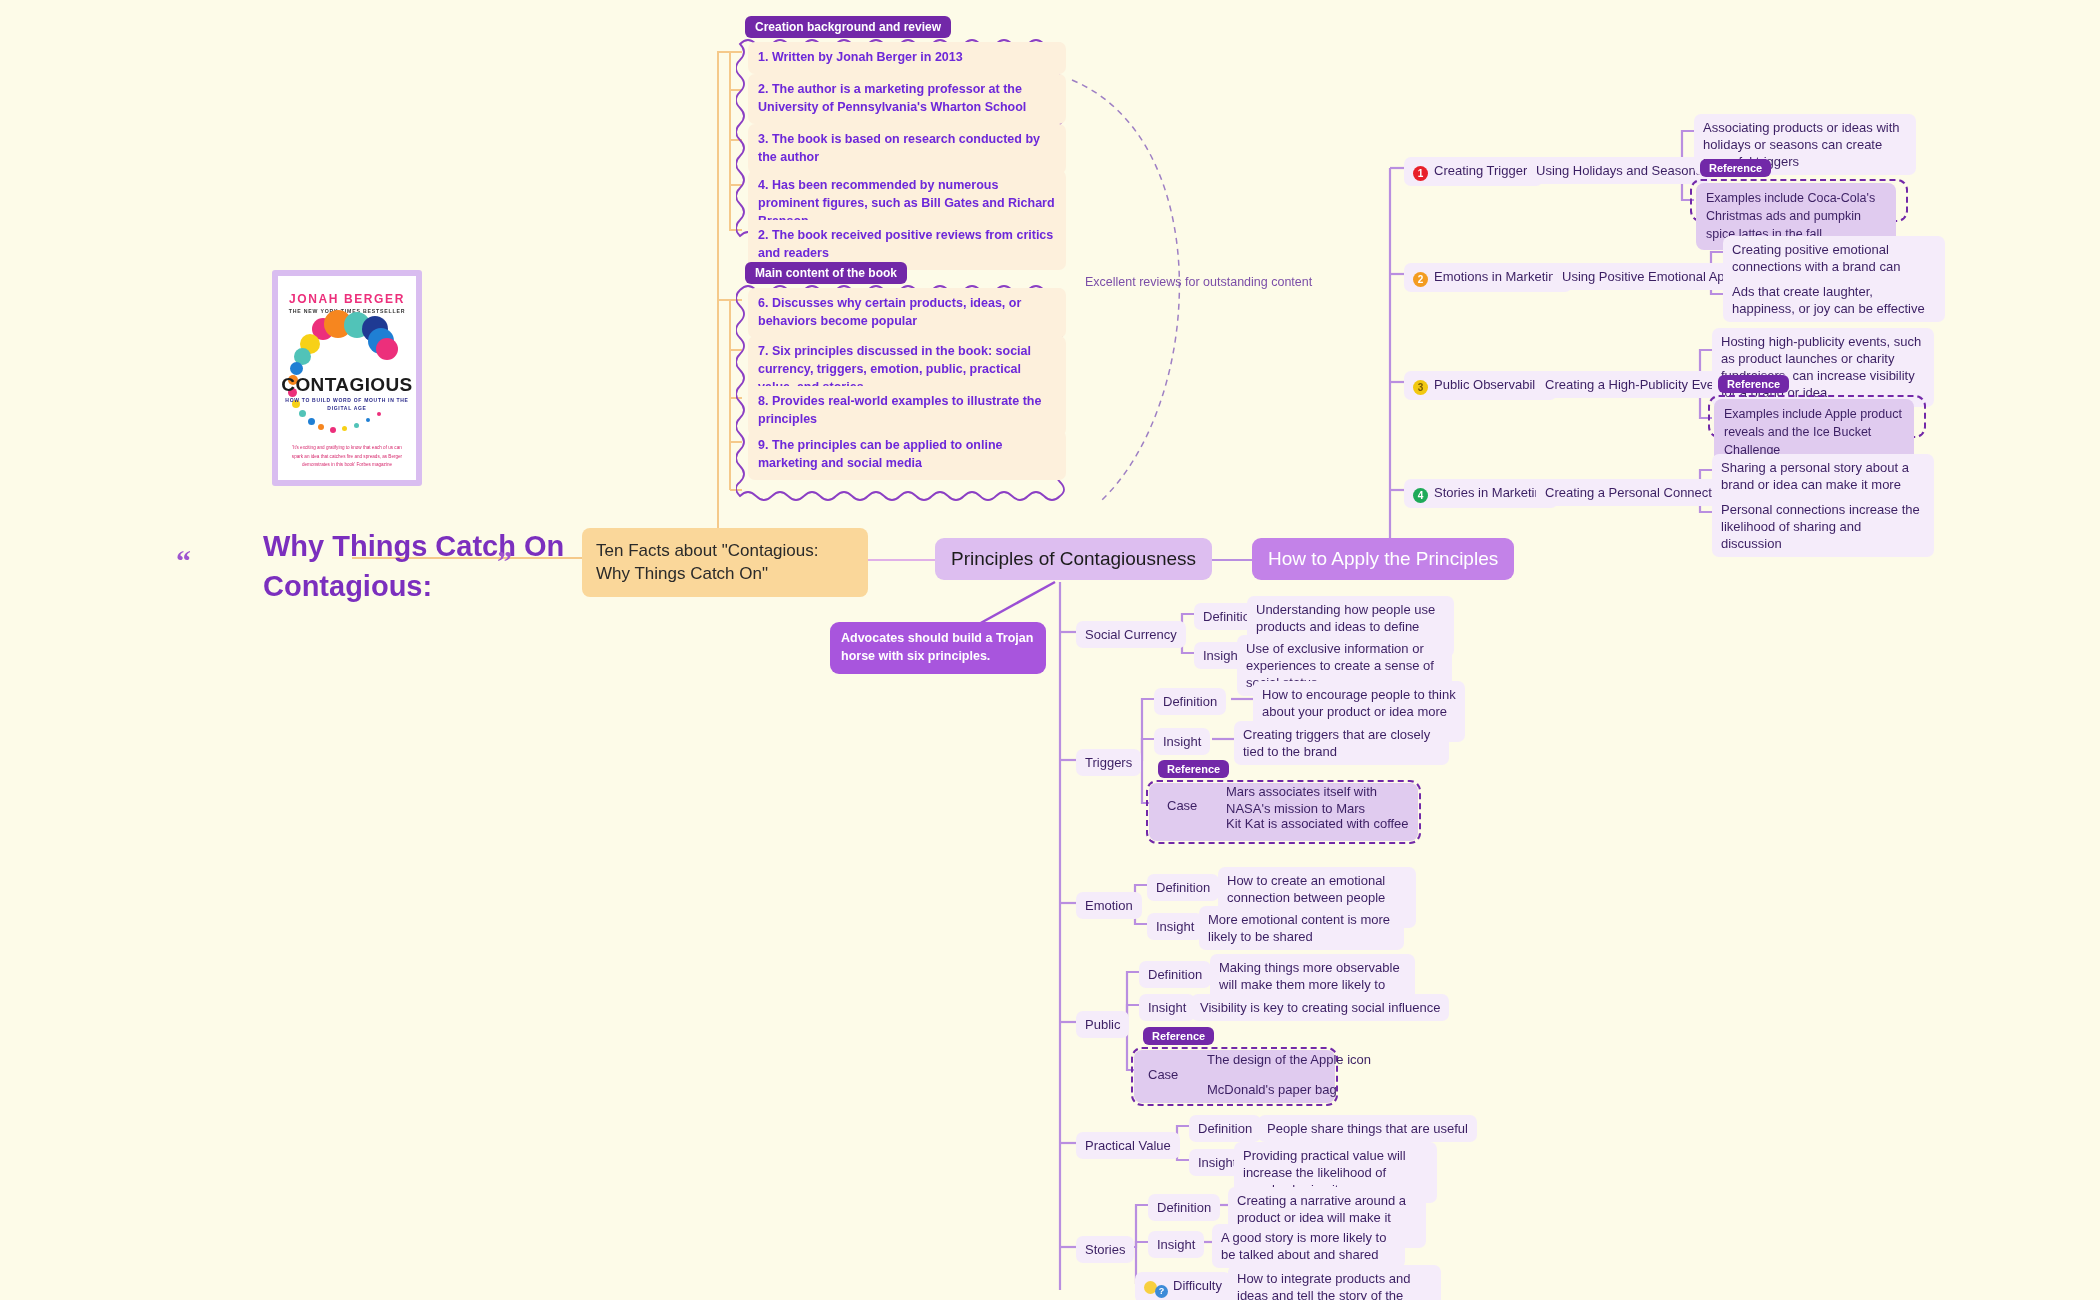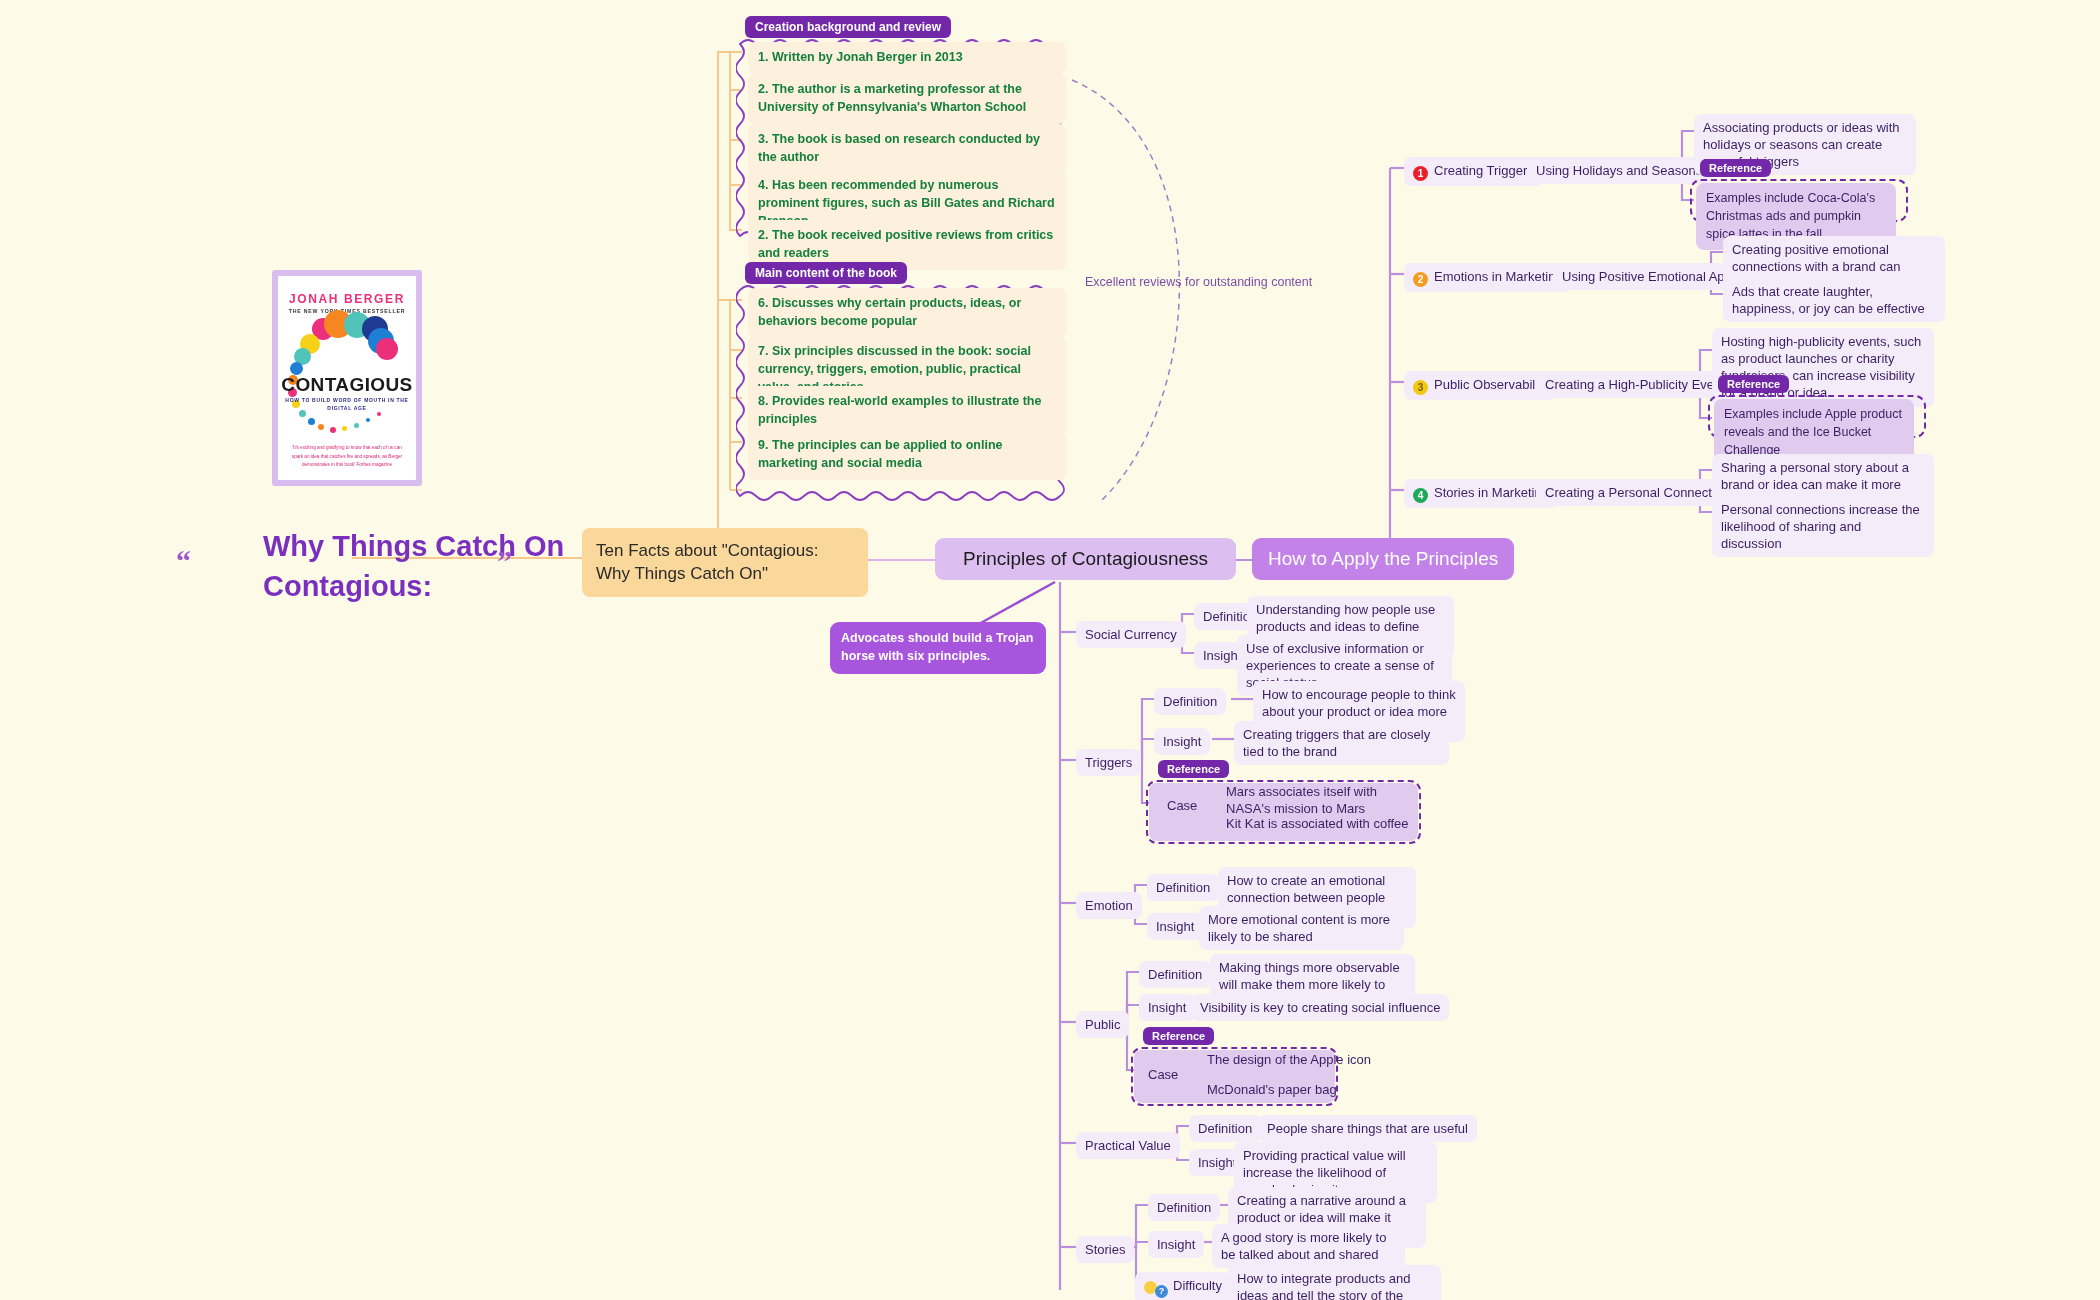--- a/index.html
+++ b/index.html
@@ -23,21 +23,21 @@
     padding: 5px 9px;
     font-size: 13px;
     line-height: 1.32;
     white-space: nowrap;
   }
   .pill.wrap { white-space: normal; }
 
   
   .cream {
     background: #fdf0dc;
-    color: #15803d;
+    color: #6d28d9;
     border-radius: 7px;
     padding: 7px 10px;
     font-size: 12.5px;
     line-height: 1.42;
     font-weight: 600;
   }
 
   
   .orange-node {
     background: #fad79a;
@@ -47,21 +47,21 @@
     font-size: 17px;
     line-height: 1.38;
     font-weight: 400;
   }
 
   
   .lilac-node {
     background: #ddbef0;
     color: #1c1c1c;
     border-radius: 9px;
-    padding: 10px 28px;
+    padding: 10px 16px;
     font-size: 19px;
     white-space: nowrap;
   }
   .violet-node {
     background: #c382e8;
     color: #ffffff;
     border-radius: 9px;
     padding: 10px 16px;
     font-size: 19px;
     white-space: nowrap;

